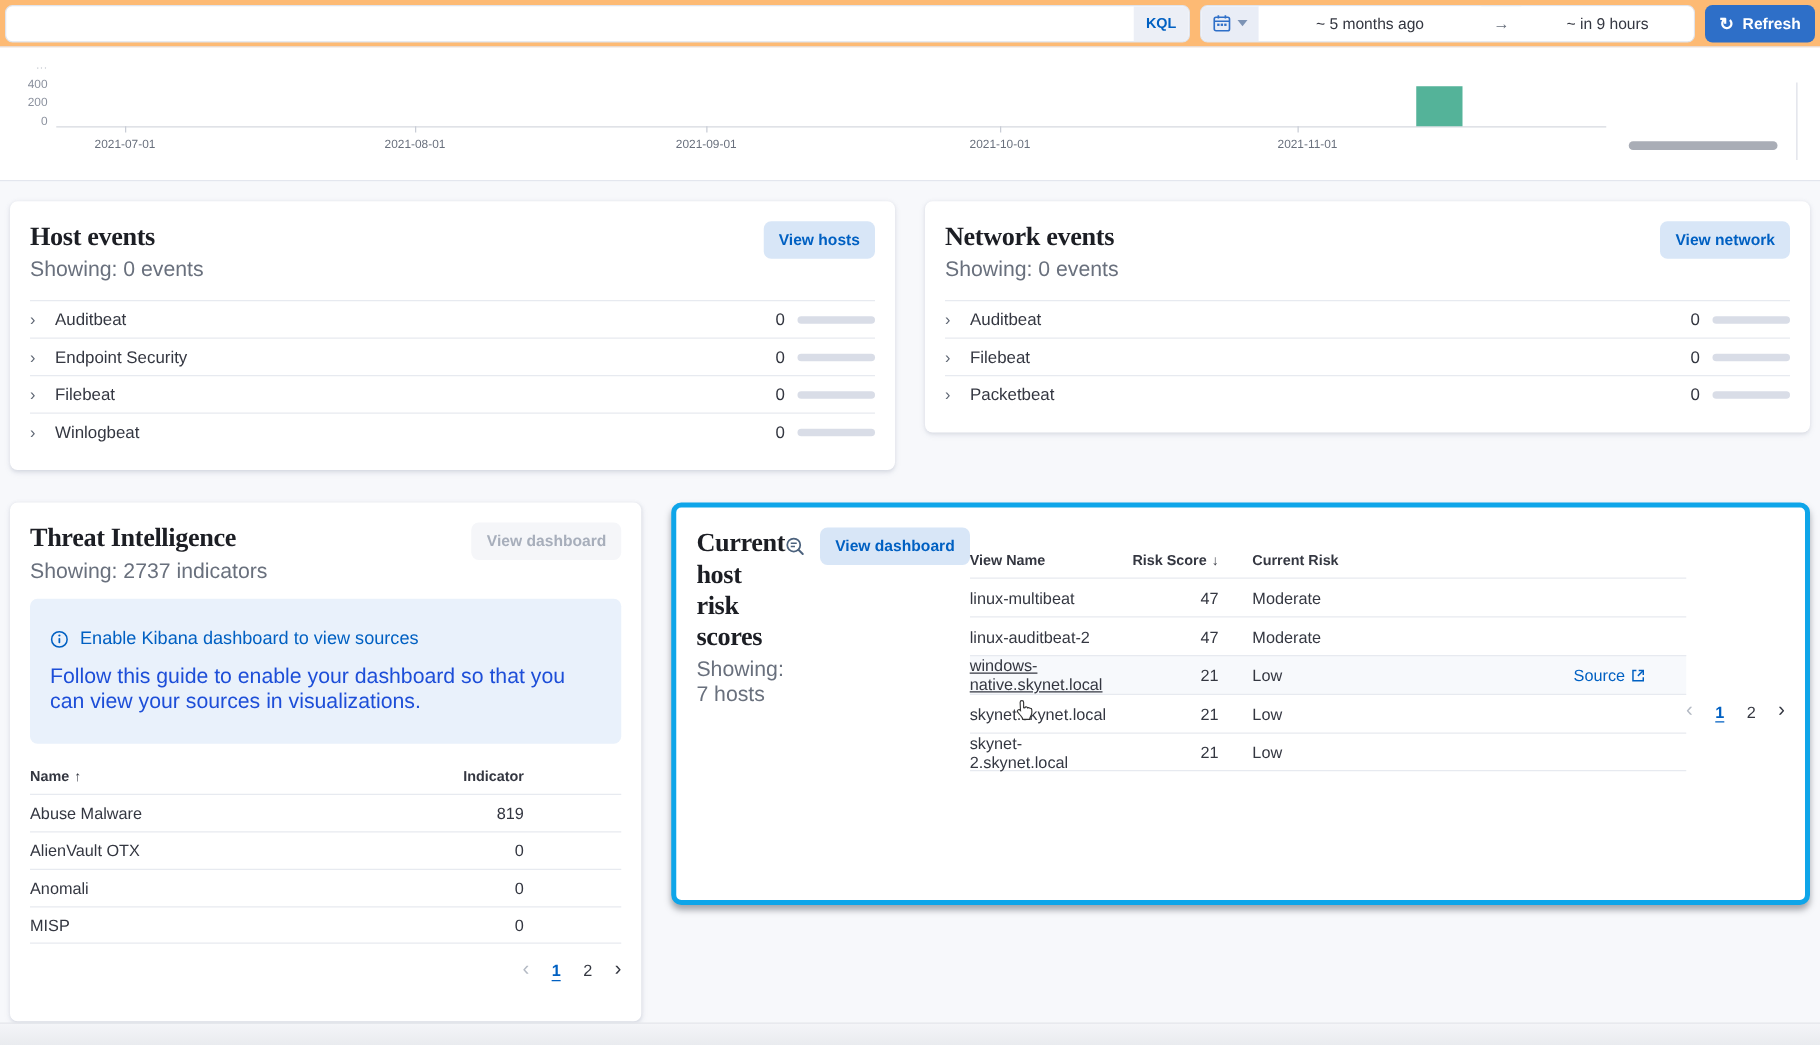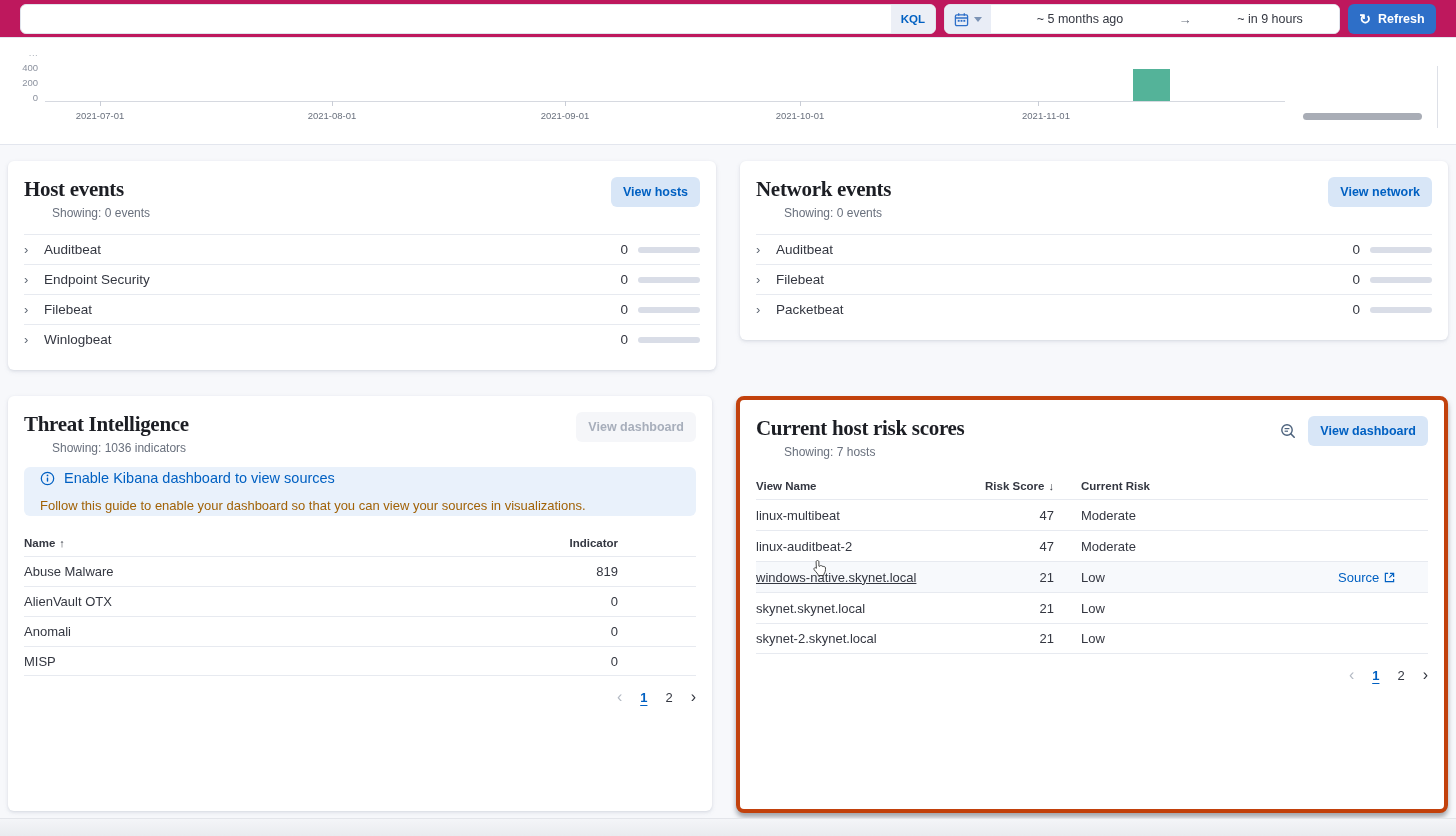--- a/index.html
+++ b/index.html
@@ -1,21 +1,21 @@
 <!DOCTYPE html>
 <html><head>
 <meta charset="utf-8">
 <style>
   * { margin:0; padding:0; box-sizing:border-box; }
   html,body { width:1456px; height:836px; overflow:hidden; background:#f7f8fb;
     font-family:"Liberation Sans", sans-serif; color:#343741; }
 
   
-  .top-bar { display:flex; align-items:flex-start; gap:8px; height:38px;
-    padding:4px 20px; background:#be185d; border-bottom:1px solid #e3e6ee; }
+  .top-bar { display:flex; align-items:center; gap:8px; height:38px;
+    padding:4px 4px; background:#fdba74; border-bottom:1px solid #e3e6ee; }
   .query-input { flex:1; display:flex; align-items:center; justify-content:flex-end;
     height:30px; background:#fff; border:1px solid #e0e4ec; border-radius:6px; overflow:hidden; }
   .kql-badge { background:#eceff6; color:#0060c2; font-size:11.5px; font-weight:bold;
     padding:0 10px; height:100%; display:flex; align-items:center; }
   .date-picker { display:flex; align-items:stretch; height:30px;
     border:1px solid #e0e4ec; border-radius:6px; overflow:hidden; background:#fff; }
   .cal-btn { display:flex; align-items:center; gap:5px; background:#e9edf6;
     border:none; padding:0 9px; cursor:pointer; }
   .chev-down { width:0; height:0; border-left:4px solid transparent;
     border-right:4px solid transparent; border-top:5px solid #7c93b5; }
@@ -46,41 +46,41 @@
     height:7px; background:#a9adb6; border-radius:4px; }
   .chart-vline { position:absolute; left:1437px; top:28px; width:1px; height:62px; background:#dde0e7; }
 
   
   .main { padding:16px 8px 0 8px; }
   .row { display:flex; gap:24px; align-items:flex-start; margin-bottom:26px; }
   .panel { flex:1; background:#fff; border-radius:6px; padding:16px;
     box-shadow:0 1px 3px rgba(140,150,170,.22), 0 2px 5px rgba(140,150,170,.12); }
   .panel-head { display:flex; align-items:flex-start; justify-content:space-between; }
   .panel-title { font-size:21px; font-weight:bold; color:#1c1e24; letter-spacing:-.3px;font-family:Liberation Serif, serif; }
-  .showing { font-size:12px; color:#69707d; margin-top:4px;margin-left:28px; }
+  .showing { font-size:17px; color:#69707d; margin-top:4px; }
   .head-actions { display:flex; align-items:center; gap:12px; }
   .btn-small { background:#d8e6f7; color:#0060c2; font-size:12.5px; font-weight:bold;
     border:none; border-radius:6px; padding:8px 12px; cursor:pointer; white-space:nowrap; }
   .btn-disabled { background:#f5f6f9; color:#a7aebb; cursor:default; }
 
   
   .event-rows { margin-top:14px; }
   .event-row { display:flex; align-items:center; height:30px; border-top:1px solid #e7eaf0;
     cursor:pointer; }
   .row-chevron { width:20px; color:#5e6673; font-size:13px; }
   .event-label { font-size:13.5px; color:#343741; }
   .event-right { margin-left:auto; display:flex; align-items:center; gap:10px; }
   .event-count { font-size:13.5px; color:#343741; }
   .bar-track { width:62px; height:6px; background:#d9dde7; border-radius:3px; }
 
   
-  .callout { margin-top:12px; background:#e9f1fb; border-radius:6px; padding:3px 16px; }
+  .callout { margin-top:12px; background:#e9f1fb; border-radius:6px; padding:24px 16px; }
   .callout-title { display:flex; align-items:center; gap:9px; color:#0060c2;
     font-size:14.5px; cursor:pointer; }
-  .callout-body { font-size:13px; color:#a16207; margin-top:12px; }
+  .callout-body { font-size:17px; color:#1d4ed8; margin-top:12px; }
   .howto-btn { margin-top:13px; background:#c9dcf4; color:#0060c2; font-size:12.5px;
     font-weight:bold; border:none; border-radius:4px; padding:8px 12px; cursor:pointer; }
 
   
   .tbl { margin-top:14px; }
   .tbl-head { display:flex; align-items:center; height:26px; font-size:11.5px;
     font-weight:bold; color:#343741; }
   .tbl-row { display:flex; align-items:center; height:30px; border-top:1px solid #e7eaf0;
     font-size:13px; color:#343741; }
   .ti-name { flex:1; } .ti-ind { width:160px; text-align:right; padding-right:78px; }
@@ -96,22 +96,22 @@
 
   
   .pagination { display:flex; justify-content:flex-end; align-items:center; gap:18px;
     margin-top:12px; font-size:13px; }
   .pg-prev { color:#b4bac4; font-size:16px; cursor:default; }
   .pg-next { color:#343741; font-size:16px; cursor:pointer; }
   .pg-num { color:#343741; cursor:pointer; }
   .pg-active { color:#0060c2; font-weight:bold; text-decoration:underline; text-underline-offset:3px; }
 
   
-  .hr-panel { border:4px solid #c2410c; border-radius:8px; height:417px;
-    box-shadow:0 4px 5px rgba(80,84,94,.5); display:flex; flex-direction:column; }
+  .hr-panel { border:4px solid #0ea5e9; border-radius:8px; height:322px;
+    box-shadow:0 4px 5px rgba(80,84,94,.5); display:flex; flex-direction:row; }
   .icon-btn { background:none; border:none; cursor:pointer; display:flex; align-items:center; }
 
   .footer-strip { position:absolute; left:0; bottom:0; width:1456px; height:18px;
     background:linear-gradient(#f4f5f8,#e9ebef); border-top:1px solid #e3e5ea; }
 
   .mouse-cursor { position:absolute; left:812px; top:559px; z-index:50; }
   svg { display:block; }
 </style>
 </head>
 <body>
@@ -250,21 +250,21 @@
       </div>
     </div>
   </div>
 
   <div class="row">
 
     <div class="panel" style="height:415px">
       <div class="panel-head">
         <div>
           <div class="panel-title">Threat Intelligence</div>
-          <div class="showing">Showing: 1036 indicators</div>
+          <div class="showing">Showing: 2737 indicators</div>
         </div>
         <button class="btn-small btn-disabled">View dashboard</button>
       </div>
 
       <div class="callout">
         <div class="callout-title">
           <span>
             <svg width="15" height="15" viewBox="0 0 16 16">
                 <circle cx="8" cy="8" r="6.6" fill="none" stroke="#0060c2" stroke-width="1.3"></circle>
                 <rect x="7.25" y="6.8" width="1.5" height="4.6" rx="0.7" fill="#0060c2"></rect>

